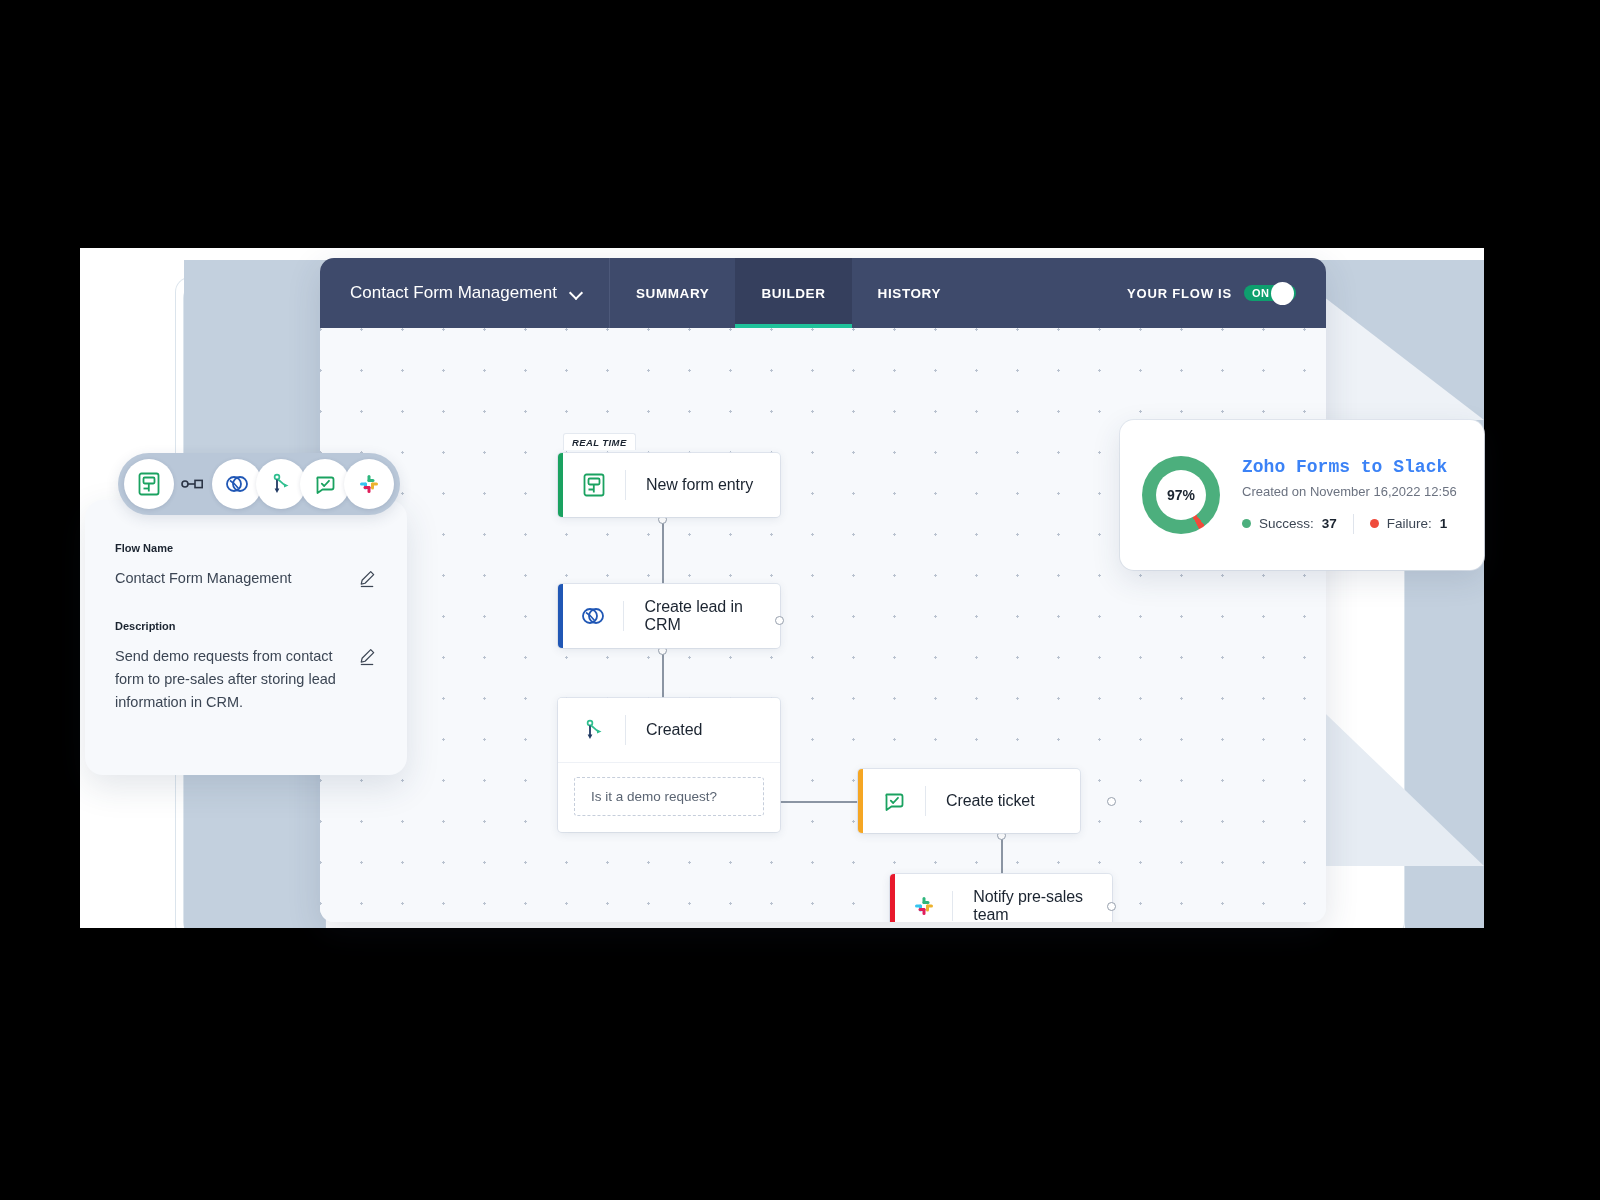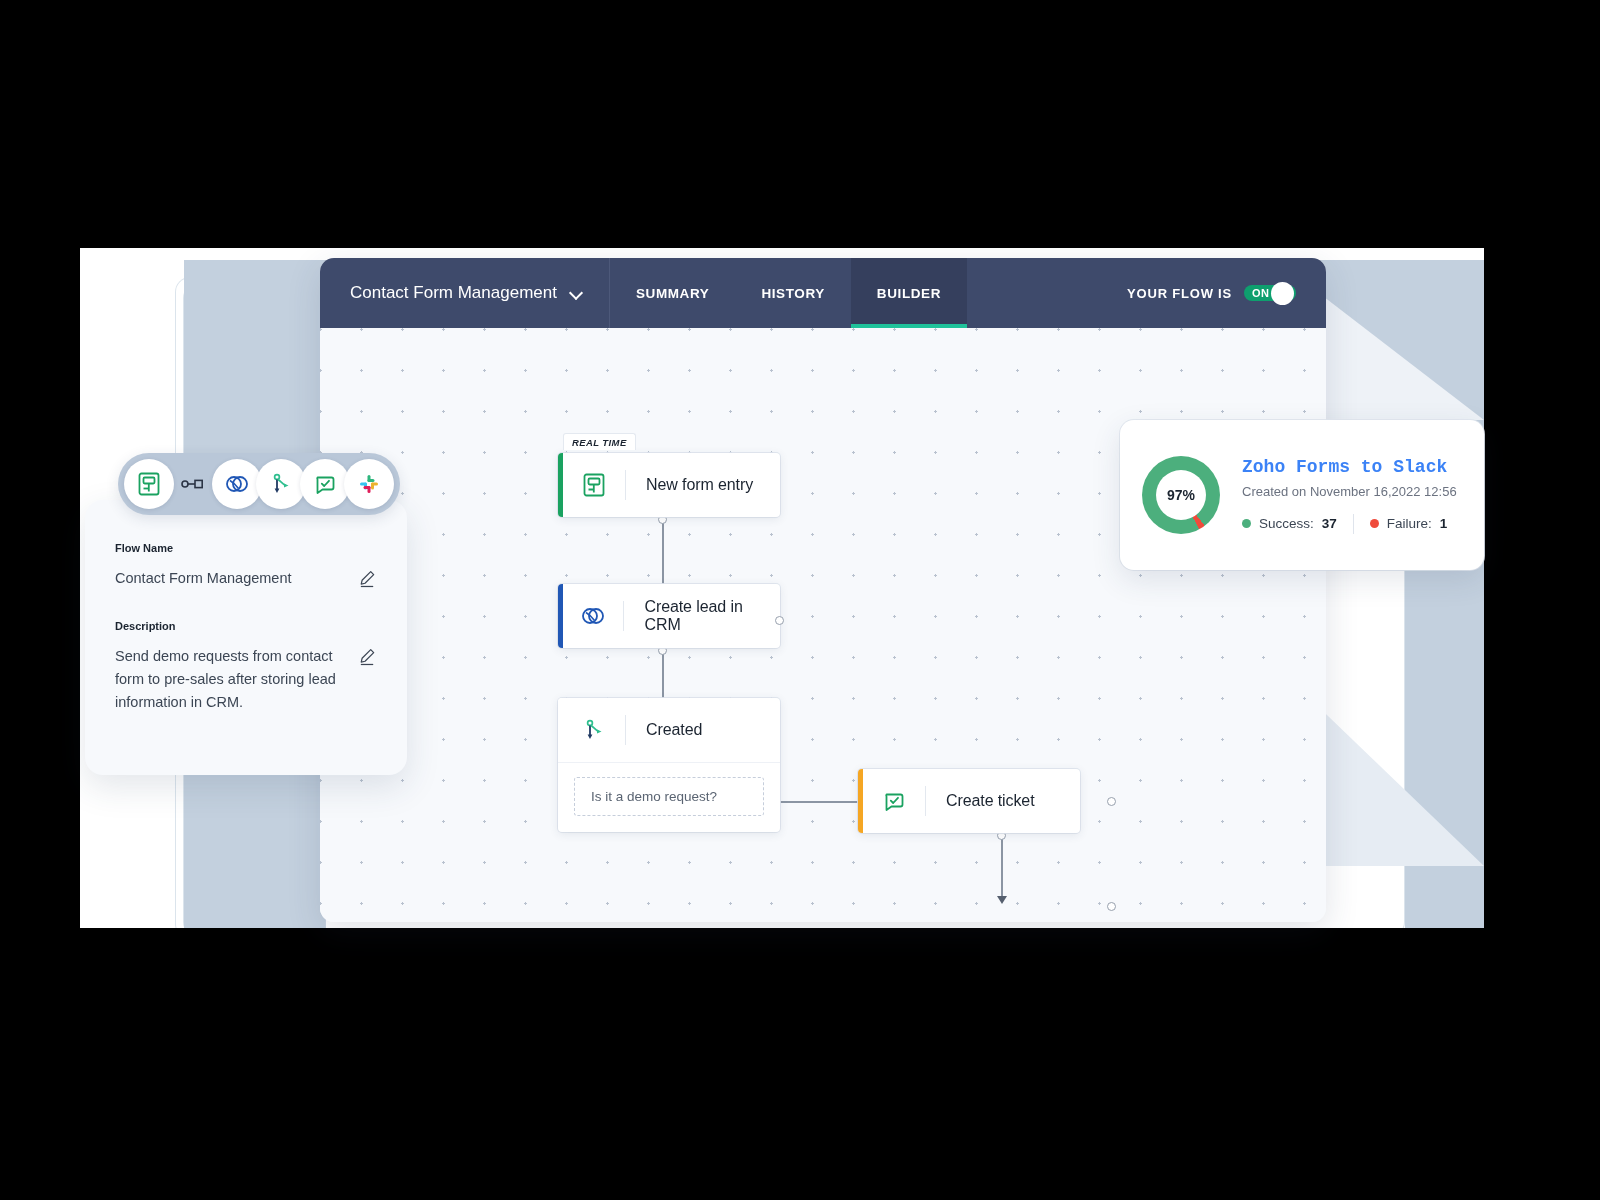--- a/index.html
+++ b/index.html
@@ -270,25 +270,25 @@
     <div class="topbar">
       <div class="flowname">
         <span>Contact Form Management</span>
         <span class="caret"></span>
       </div>
 
       <div class="tabs">
         <div class="tab">
           <span>SUMMARY</span>
         </div>
+        <div class="tab active">
+          <span>BUILDER</span>
+        </div>
         <div class="tab">
           <span>HISTORY</span>
-        </div>
-        <div class="tab active">
-          <span>BUILDER</span>
         </div>
       </div>
 
       <div class="flowstate">
         <span class="flowstate-label">YOUR FLOW IS</span>
         <div class="toggle">
           <span class="toggle-text">ON</span>
           <span class="toggle-knob"></span>
         </div>
       </div>
@@ -373,20 +373,39 @@
               <path d="M9.8 12.6 l2.4 2.4 l4.8 -5.2" fill="none" stroke="#1aa260" stroke-width="1.8" stroke-linecap="round" stroke-linejoin="round"></path>
             </svg>
           </div>
           <div class="node-divider"></div>
           <div class="node-label">Create ticket</div>
         </div>
       </div>
       <div class="port" style="left:787px; top:469px;"></div>
       <div class="port" style="left:455px; top:288px;"></div>
 
+      <div class="node" style="left:570px; top:546px; width:222px;">
+        <div class="node-head">
+          <div class="node-accent" style="background:#e8192c;"></div>
+          <div class="node-icon">
+            <svg width="26" height="26" viewBox="0 0 26 26">
+              <rect x="4" y="11.5" width="7" height="3" rx="1.5" fill="#36c5f0"></rect>
+              <rect x="8" y="11.5" width="3" height="7" rx="1.5" fill="#36c5f0"></rect>
+              <rect x="11.5" y="4" width="3" height="7" rx="1.5" fill="#2eb67d"></rect>
+              <rect x="11.5" y="8" width="7" height="3" rx="1.5" fill="#2eb67d"></rect>
+              <rect x="15" y="11.5" width="7" height="3" rx="1.5" fill="#ecb22e"></rect>
+              <rect x="15" y="11.5" width="3" height="7" rx="1.5" fill="#ecb22e"></rect>
+              <rect x="11.5" y="15" width="3" height="7" rx="1.5" fill="#e01e5a"></rect>
+              <rect x="7.5" y="15" width="7" height="3" rx="1.5" fill="#e01e5a"></rect>
+            </svg>
+          </div>
+          <div class="node-divider"></div>
+          <div class="node-label">Notify pre-sales team</div>
+        </div>
+      </div>
       <div class="port" style="left:787px; top:574px;"></div>
 
     </div>
   </div>
 
   <div class="leftpanel">
     <div class="lp-inner">
       <div class="lp-title">Flow Name</div>
       <div class="lp-row">
         <div class="lp-value">Contact Form Management</div>

